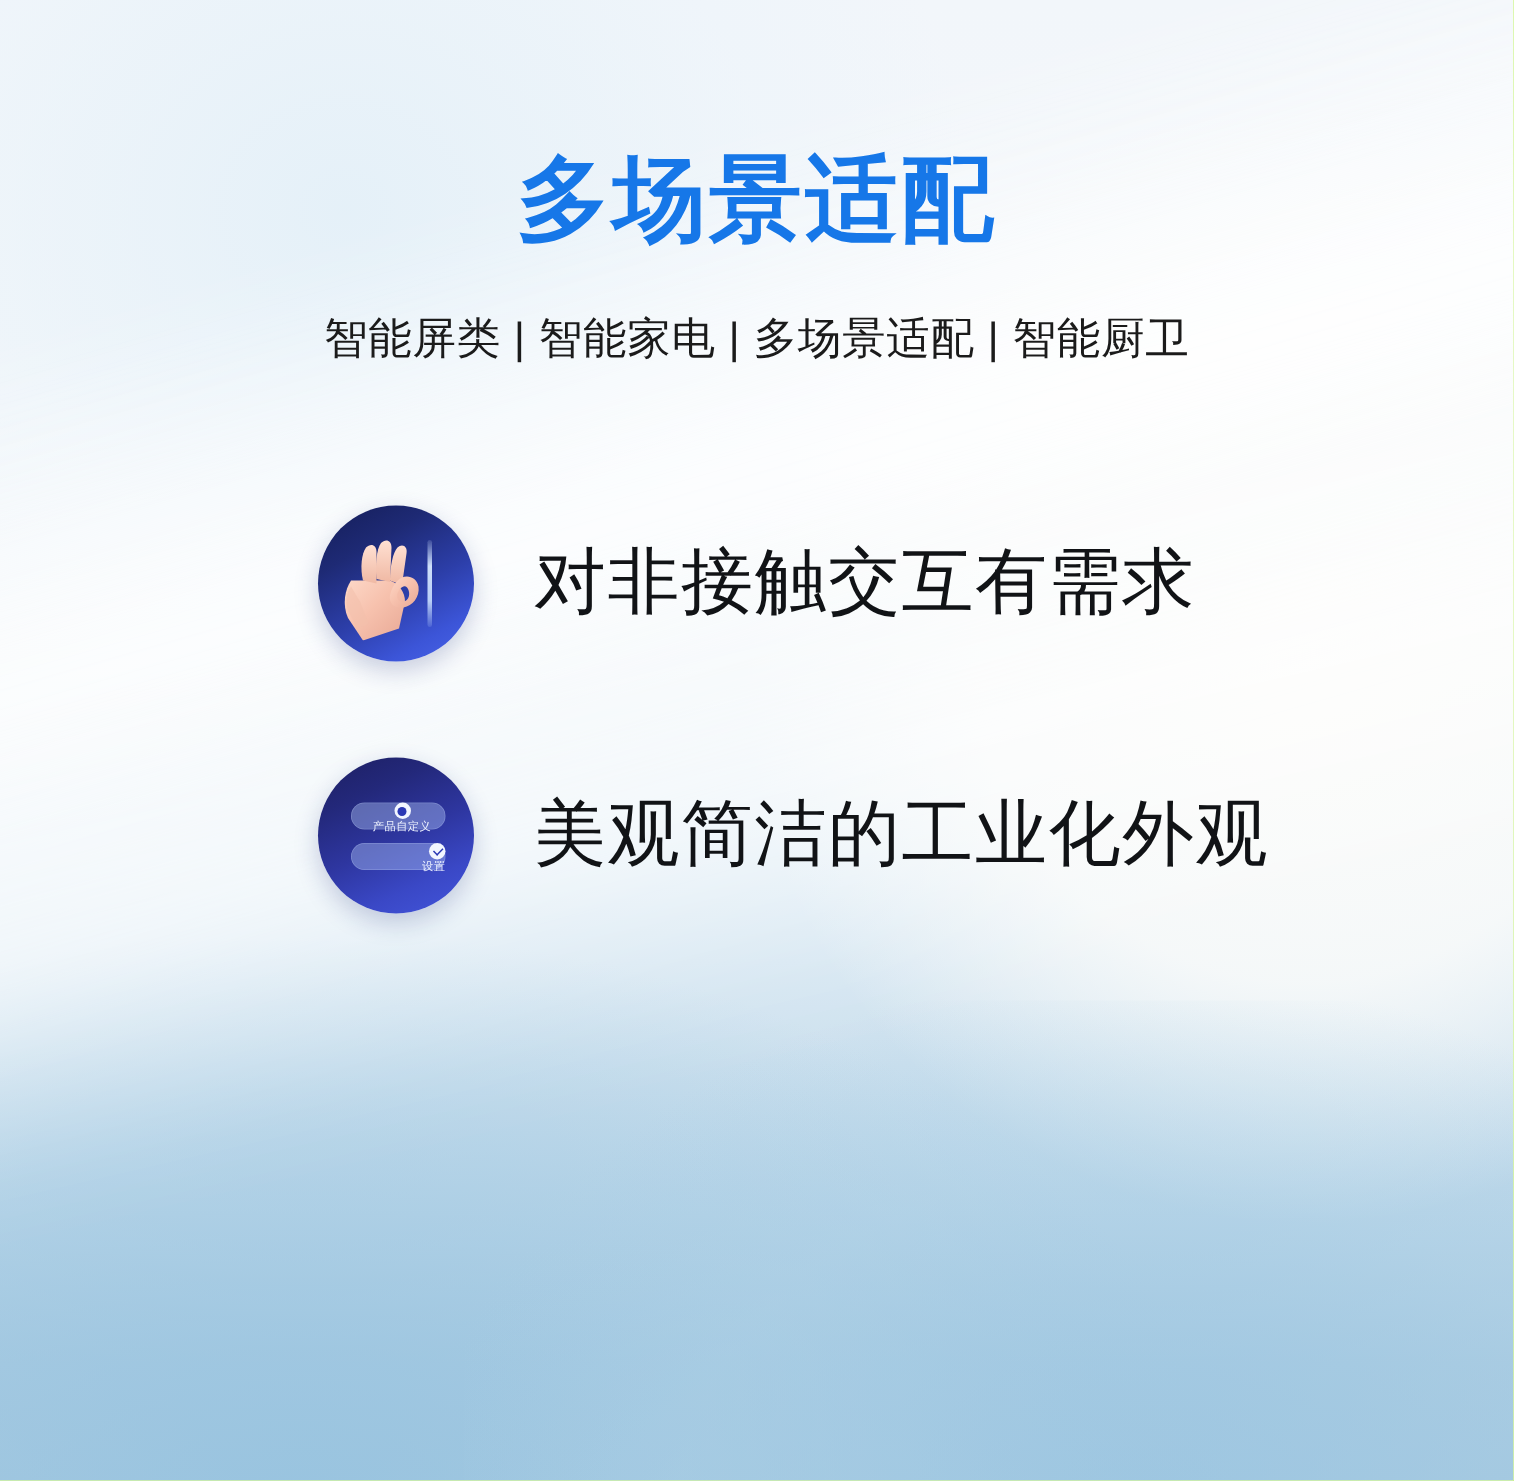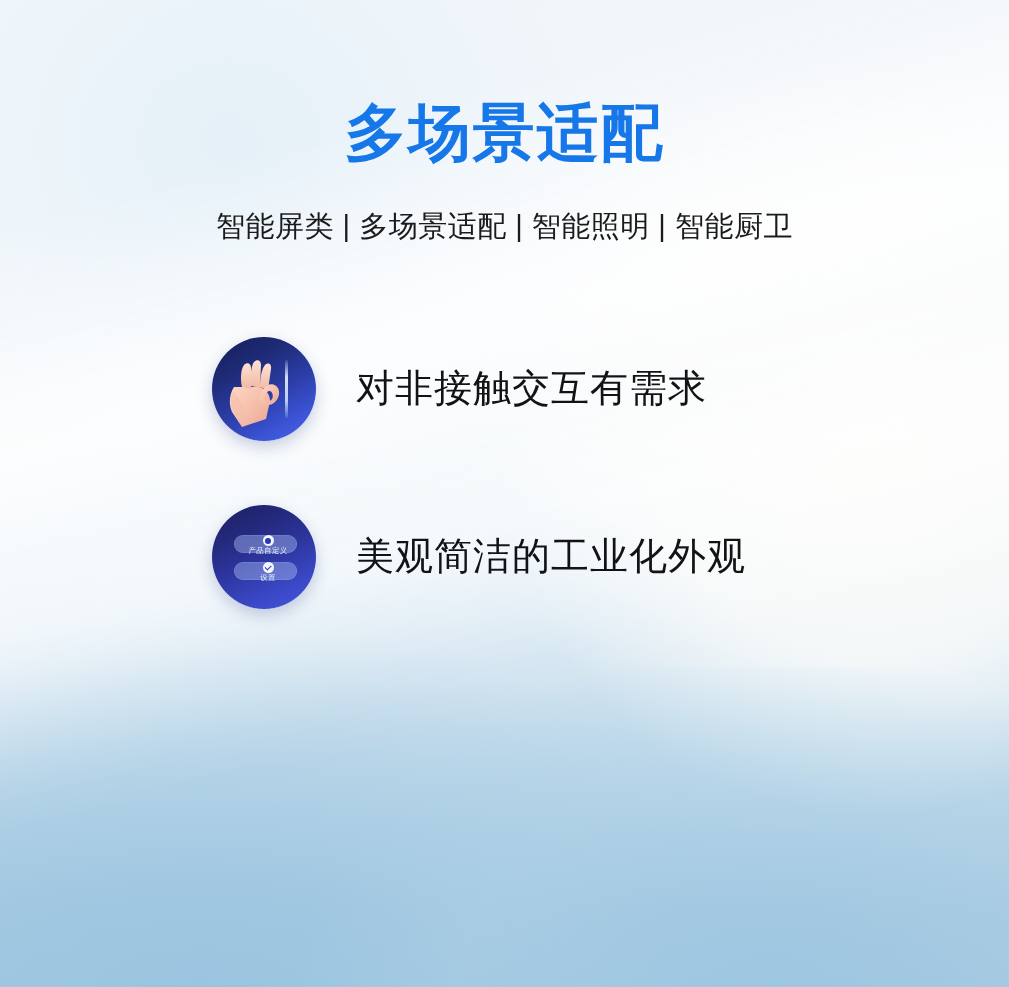--- a/index.html
+++ b/index.html
@@ -177,21 +177,21 @@
   }
   .icon-panel {
     background: linear-gradient(155deg, #1d1f62 0%, #23287a 25%, #2e36a0 52%, #3a48c6 76%, #4356dd 100%);
   }
   .icon-cube {
     background: linear-gradient(150deg, #161c52 0%, #1c2468 30%, #232e86 58%, #2b3aa4 82%, #3244b8 100%);
   }
 
   .feature-label {
     margin-left: 40px;
-    font-size: 38px;
+    font-size: 48px;
     line-height: 1.2;
     color: #111316;
     letter-spacing: 1px;
     white-space: nowrap;
   }
 
   
   .hand-glyph {
     position: absolute;
     left: 14px;
@@ -220,21 +220,21 @@
     width: 63px;
     height: 18px;
     border-radius: 9px;
     display: flex;
     align-items: center;
     background: rgba(175,195,245,0.42);
     box-shadow: inset 0 0 0 0.5px rgba(205,220,255,0.28);
     flex-direction: column;
   }
   .pill-1 { top: 30px; }
-  .pill-2 { top: 57px; }
+  .pill-2 { top: 57px; align-items: flex-end; }
   .pill-dot {
     width: 11px;
     height: 11px;
     border-radius: 50%;
     margin-left: 5px;
     flex: 0 0 11px;
     background: #f2f6ff;
     position: relative;
   }
   .pill-dot::after {
@@ -338,21 +338,21 @@
   <div class="bg-white-right"></div>
   <div class="bg-blue-bl"></div>
   <div class="bg-blue-br"></div>
   <div class="bg-streak"></div>
   <div class="bg-streak2"></div>
 
   <div class="content">
 
     <div class="title">多场景适配</div>
 
-    <div class="subtitle">智能屏类 | 多场景适配 | 智能照明 | 智能厨卫</div>
+    <div class="subtitle">智能屏类 | 智能家电 | 多场景适配 | 智能厨卫</div>
 
     <div class="features">
 
       <div class="feature-row">
         <div class="feature-icon icon-hand">
           <svg class="hand-glyph" viewBox="0 0 62 70">
             <defs>
               <linearGradient id="skin" x1="0" y1="0" x2="1" y2="1">
                 <stop offset="0%" stop-color="#fdd8c8"></stop>
                 <stop offset="45%" stop-color="#f7c2ae"></stop>

